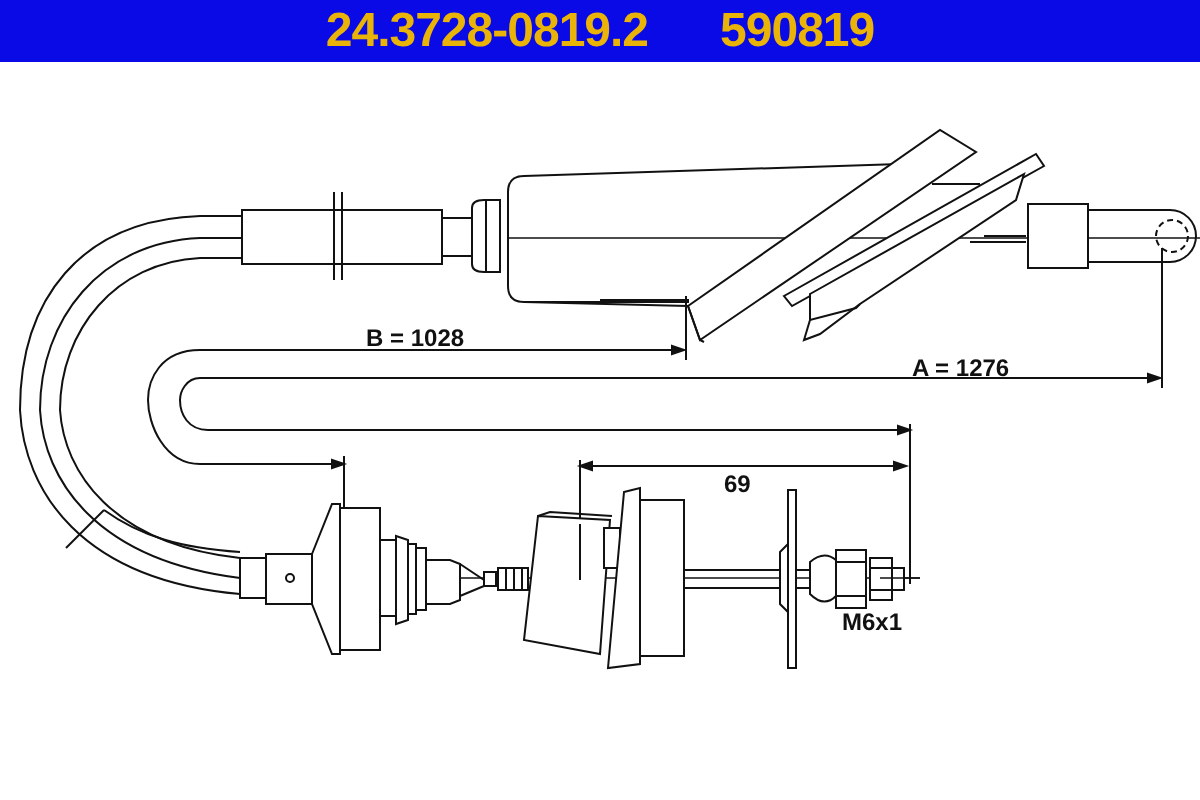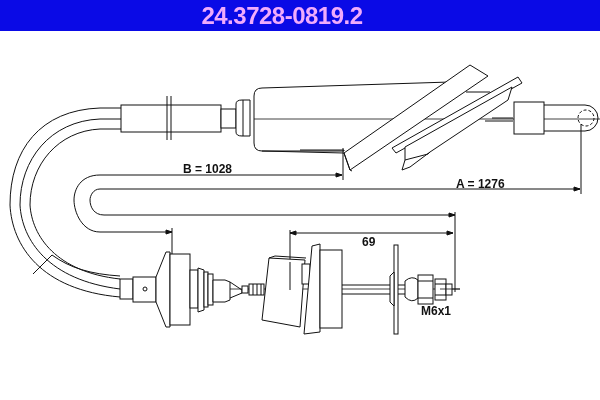--- a/index.html
+++ b/index.html
@@ -1,27 +1,28 @@
 <!DOCTYPE html>
 <html><head>
 <meta charset="utf-8">
 <style>
   html, body { margin:0; padding:0; background:#ffffff; }
   body { width:600px; height:400px; position:relative; overflow:hidden; font-family:"Liberation Sans", sans-serif; }
   .header { position:absolute; left:0; top:0; width:600px; height:31px; background:#0a0ae6; display:flex; align-items:center; justify-content:center; }
-  .header span { color:#f0abfc; font-weight:bold; font-size:24px; letter-spacing:-0.5px; }
+  .header span { color:#eab308; font-weight:bold; font-size:24px; letter-spacing:-0.5px; }
   .header .part { margin-right:36px; }
   svg { position:absolute; left:0; top:0; }
   .dim-label { font-family:"Liberation Sans", sans-serif; font-weight:bold; font-size:12px; fill:#111; }
 </style>
 </head>
 <body>
 
 <div class="header">
   <span class="part">24.3728-0819.2</span>
+  <span>590819</span>
 </div>
 
 <svg width="600" height="400" viewBox="0 0 600 400" fill="none" stroke="#111" stroke-width="1">
 
   <g>
 
     <path d="M121,108 L100,108 C40,110 10,150 10,205 C12,245 40,290 120,297"></path>
 
     <path d="M121,119 L100,119 C50,121 20,160 20,205 C22,240 48,280 120,289"></path>
 

